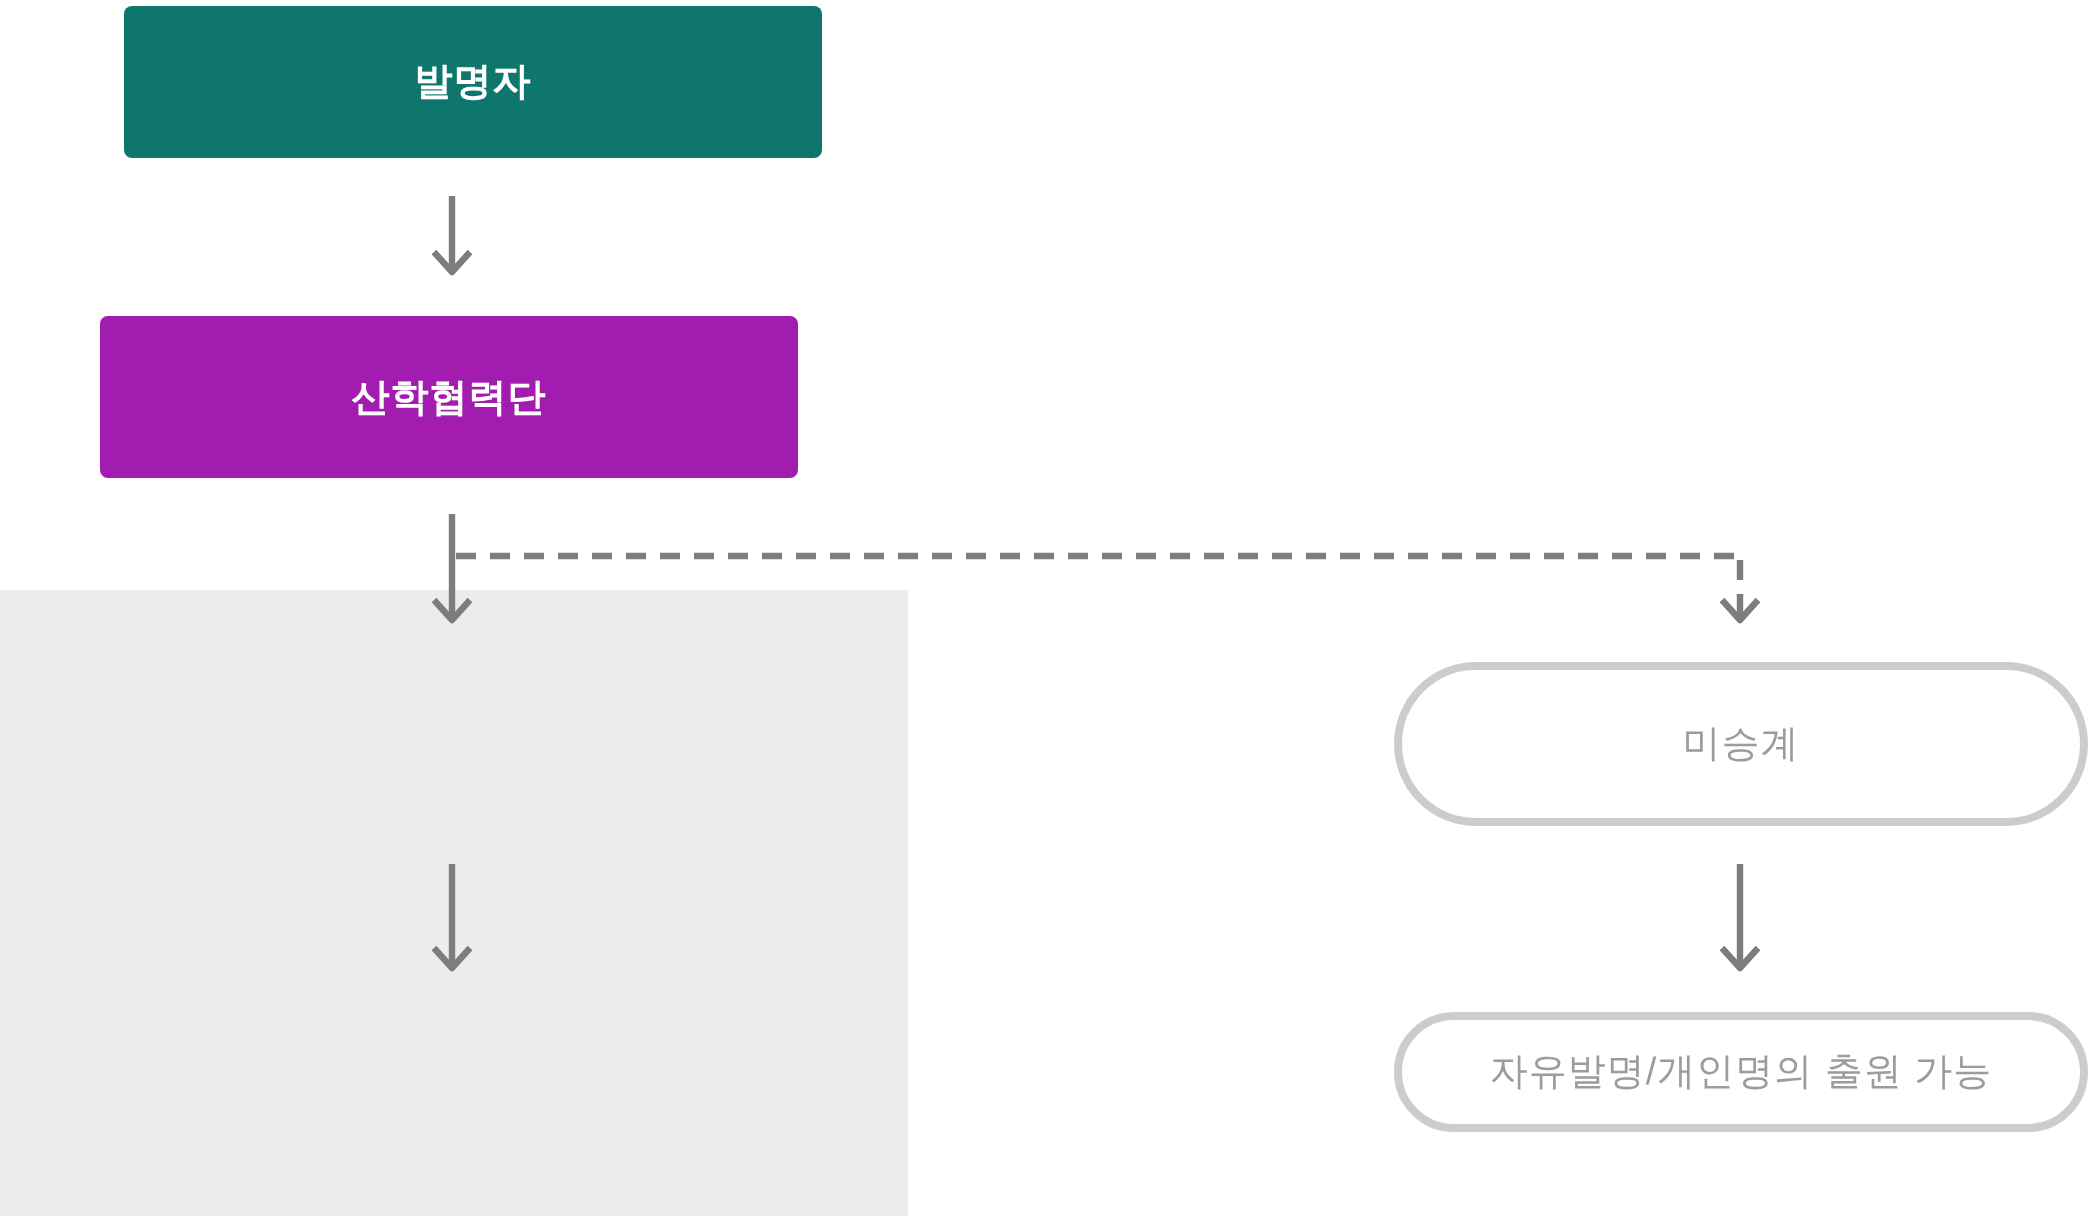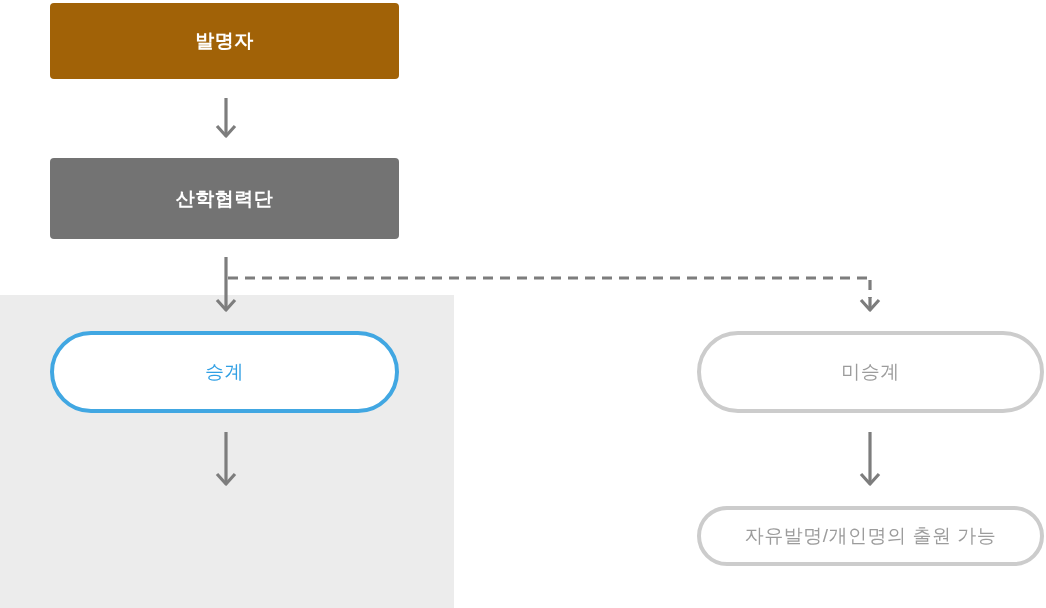--- a/index.html
+++ b/index.html
@@ -44,26 +44,27 @@
   .node-rect {
     left: 50px;
     width: 349px;
     border-radius: 4px;
     color: #ffffff;
     font-weight: bold;
   }
   .node-inventor {
     top: 3px;
     height: 76px;
-    background: #a16207;
+    background: #0f766e;
+    margin-left: 12px;
   }
   .node-foundation {
     top: 158px;
     height: 81px;
-    background: #737373;
+    background: #a21caf;
     text-align: center;
   }
   .pill {
     background: #ffffff;
     border-radius: 42px;
     height: 82px;
     font-weight: 500;
   }
   .pill-blue {
     border: 4px solid #41a7e2;
@@ -135,23 +136,20 @@
   </svg>
 
   <div class="node node-rect node-inventor">
     <span>발명자</span>
   </div>
 
   <div class="node node-rect node-foundation">
     <span>산학협력단</span>
   </div>
 
-  <div class="node pill pill-blue pill-succession">
-    <span>승계</span>
-  </div>
 
 
   <div class="node pill pill-gray pill-nonsuccession">
     <span>미승계</span>
   </div>
 
   <div class="node pill pill-gray pill-free">
     <span>자유발명/개인명의 출원 가능</span>
   </div>
 

